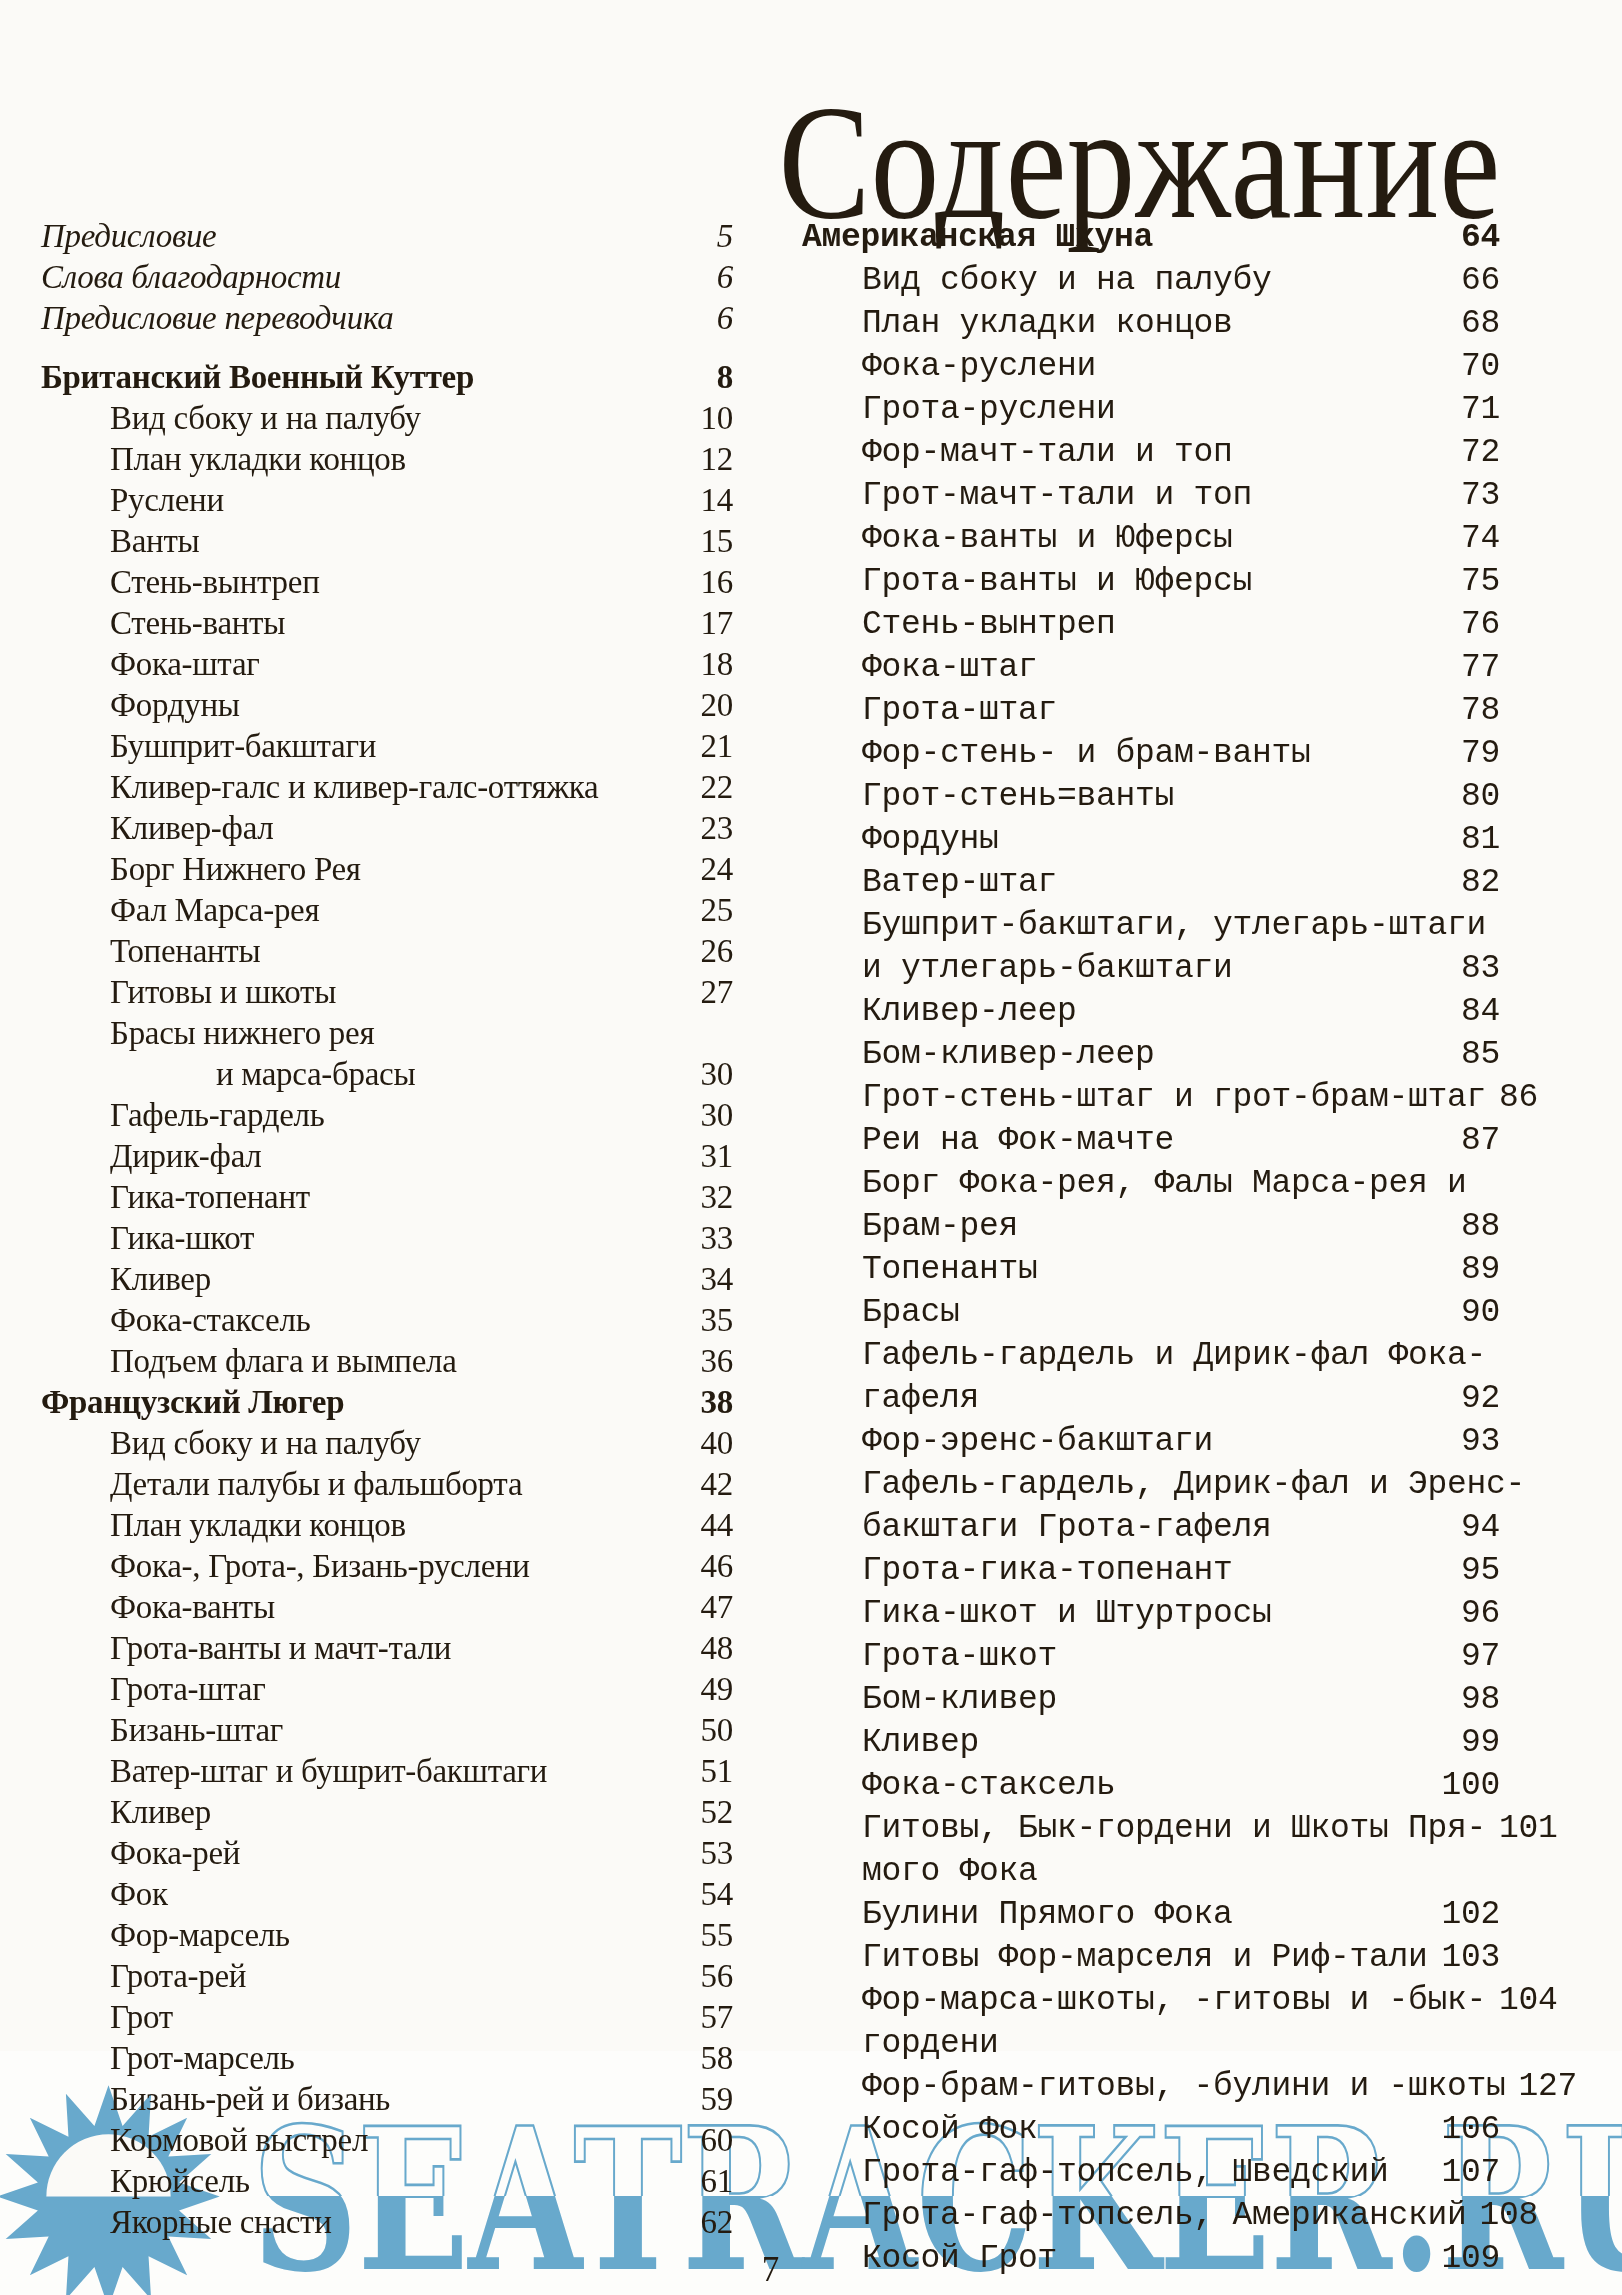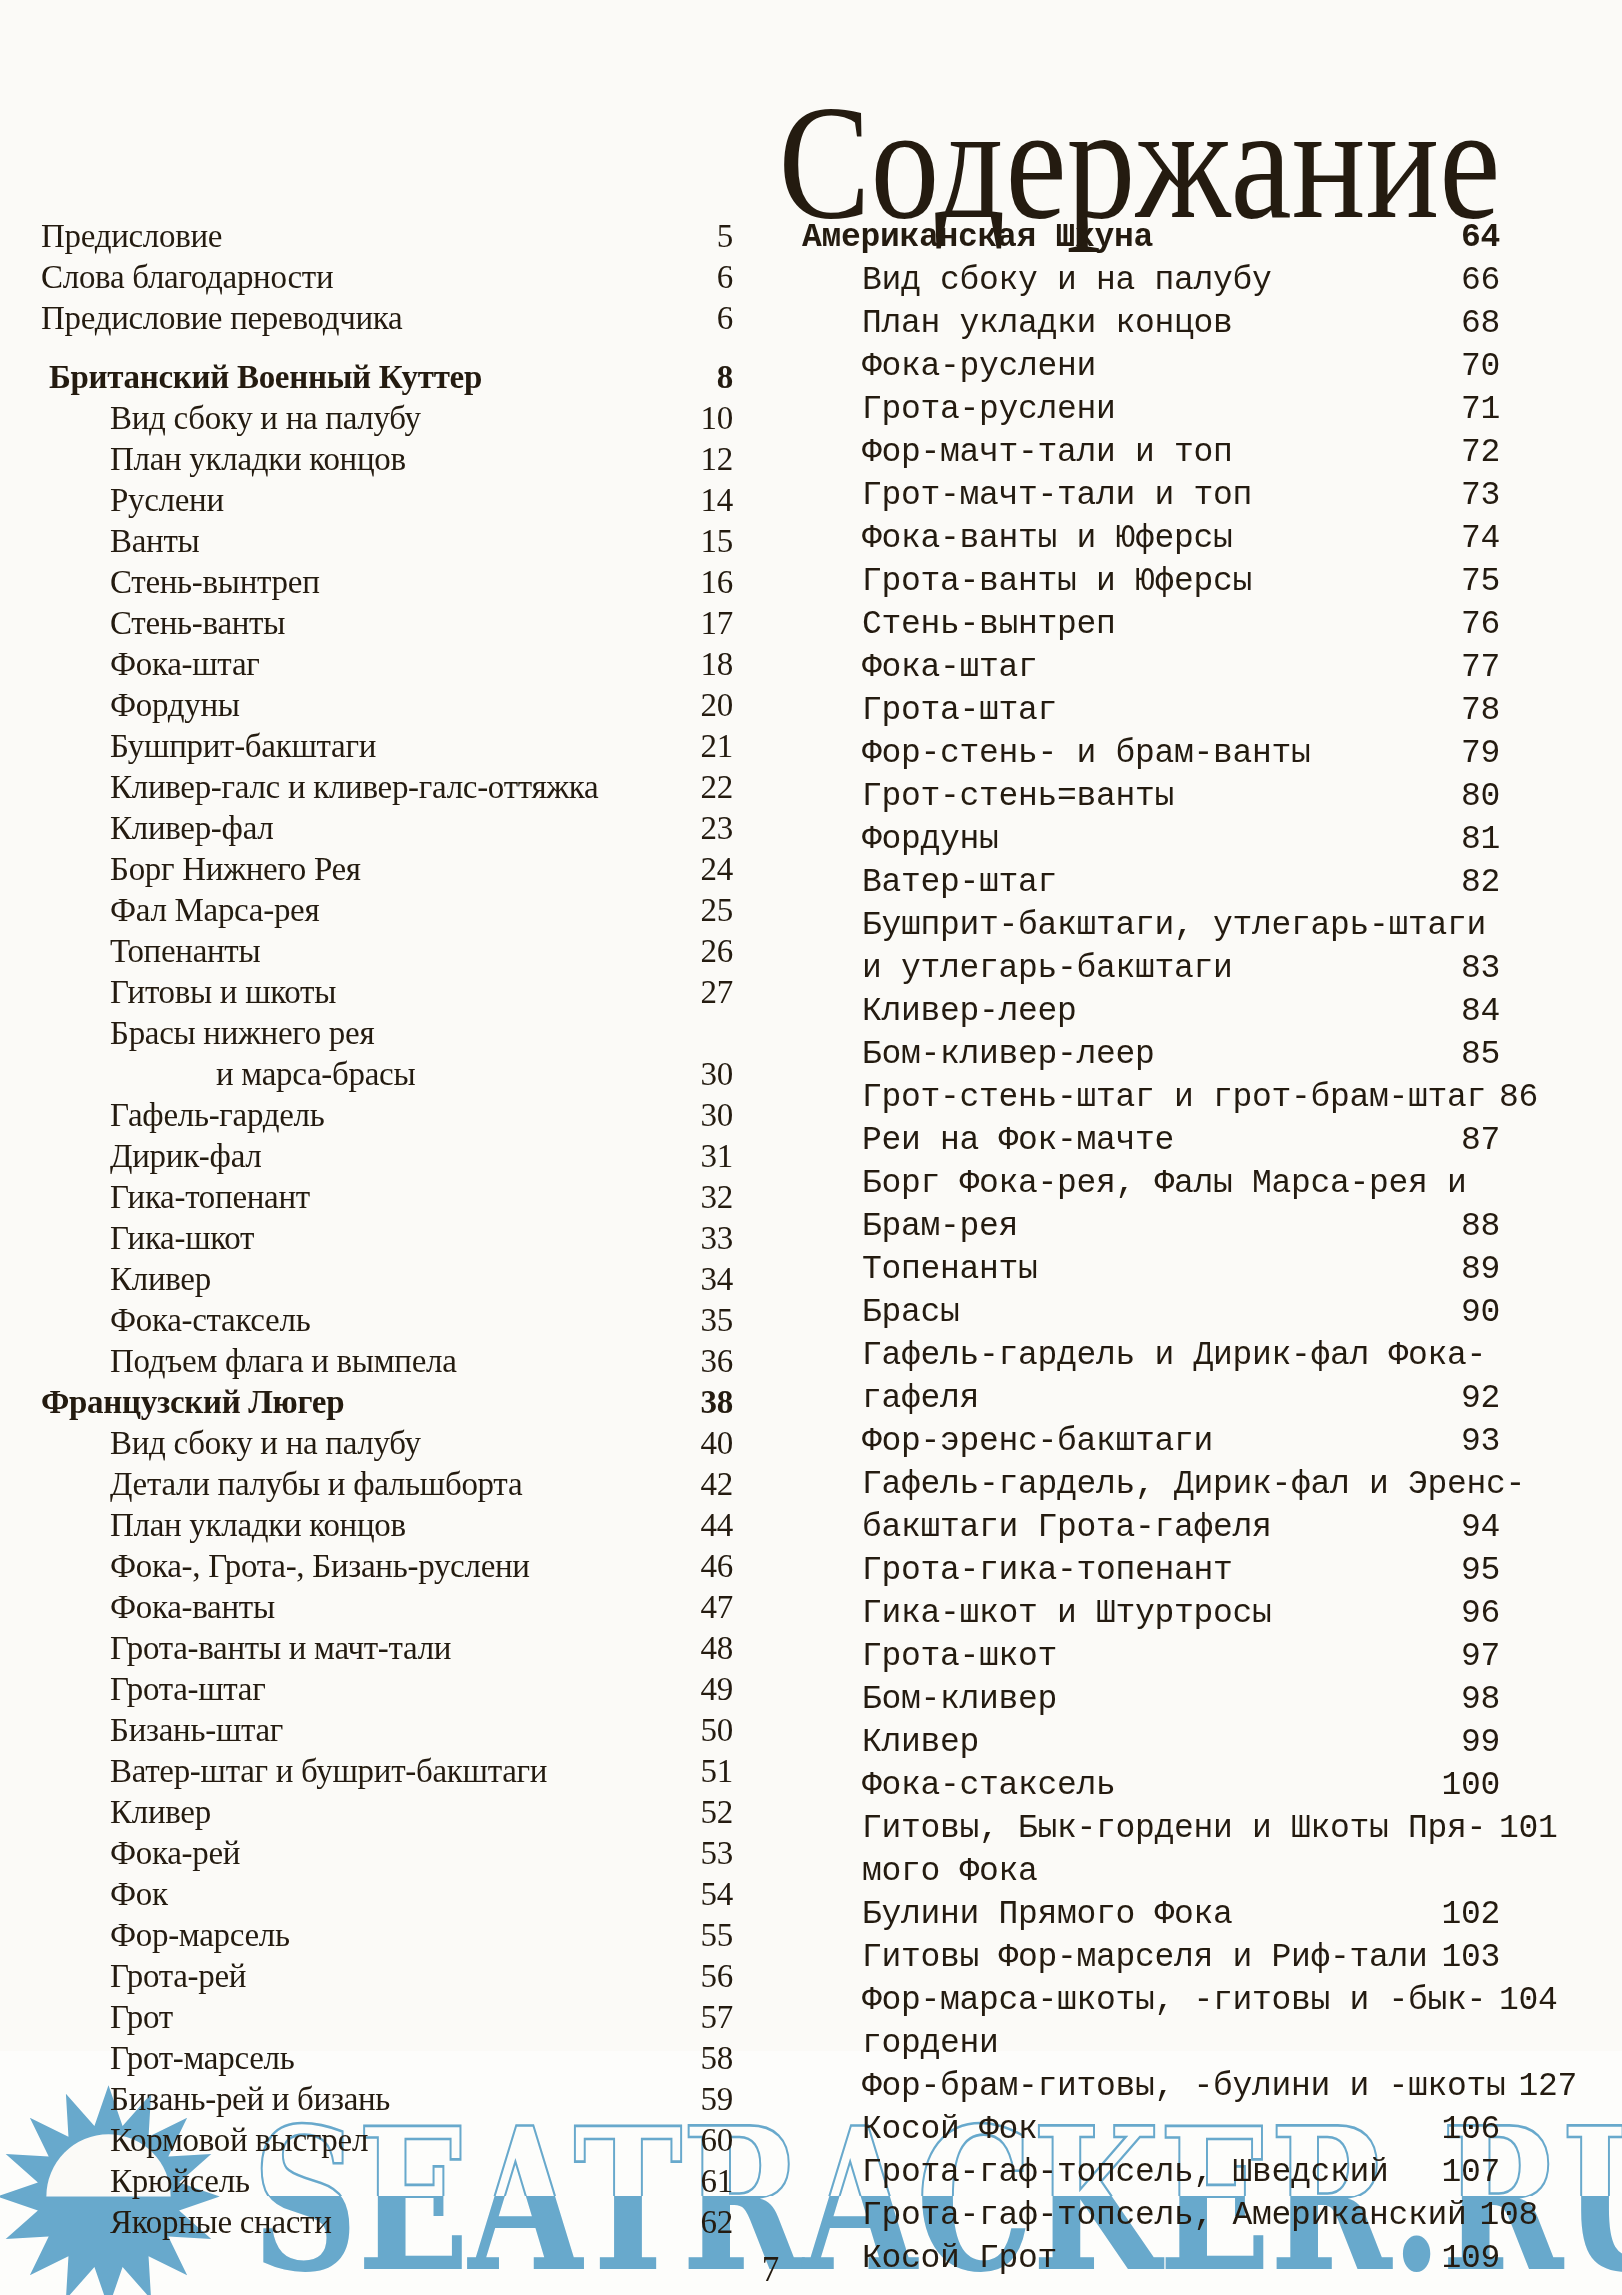--- a/index.html
+++ b/index.html
@@ -45,23 +45,23 @@
   }
   .col{position:absolute;top:216px;z-index:2;font-size:33px;letter-spacing:-0.3px;}
   .col-left{left:41px;width:692px;--ind:69px;}
   .col-right{left:802px;width:698px;--ind:60px;}
   .row{display:flex;align-items:baseline;}
   .col-left  .row{height:41px;line-height:41px;}
   .col-right .row{height:43px;line-height:43px;font-family:Liberation Mono, monospace;}
   .row .t{padding-left:var(--ind);white-space:nowrap;}
   .row .p{margin-left:auto;padding-left:13px;}
   .row.front .t,.row.section .t{padding-left:0;}
-  .row.front{}
+  .row.front{font-style:italic;}
   .row.section{font-weight:bold;}
-  .row.gap{margin-top:18.3px;margin-left:8px;}
+  .row.gap{margin-top:18.3px;}
   .row.indent2 .t{padding-left:175px;}
   .folio{
     position:absolute;left:41px;top:2250px;width:1459px;
     text-align:center;font-size:35px;z-index:2;
   }
 </style>
 </head>
 <body>
 
 <div class="page">

